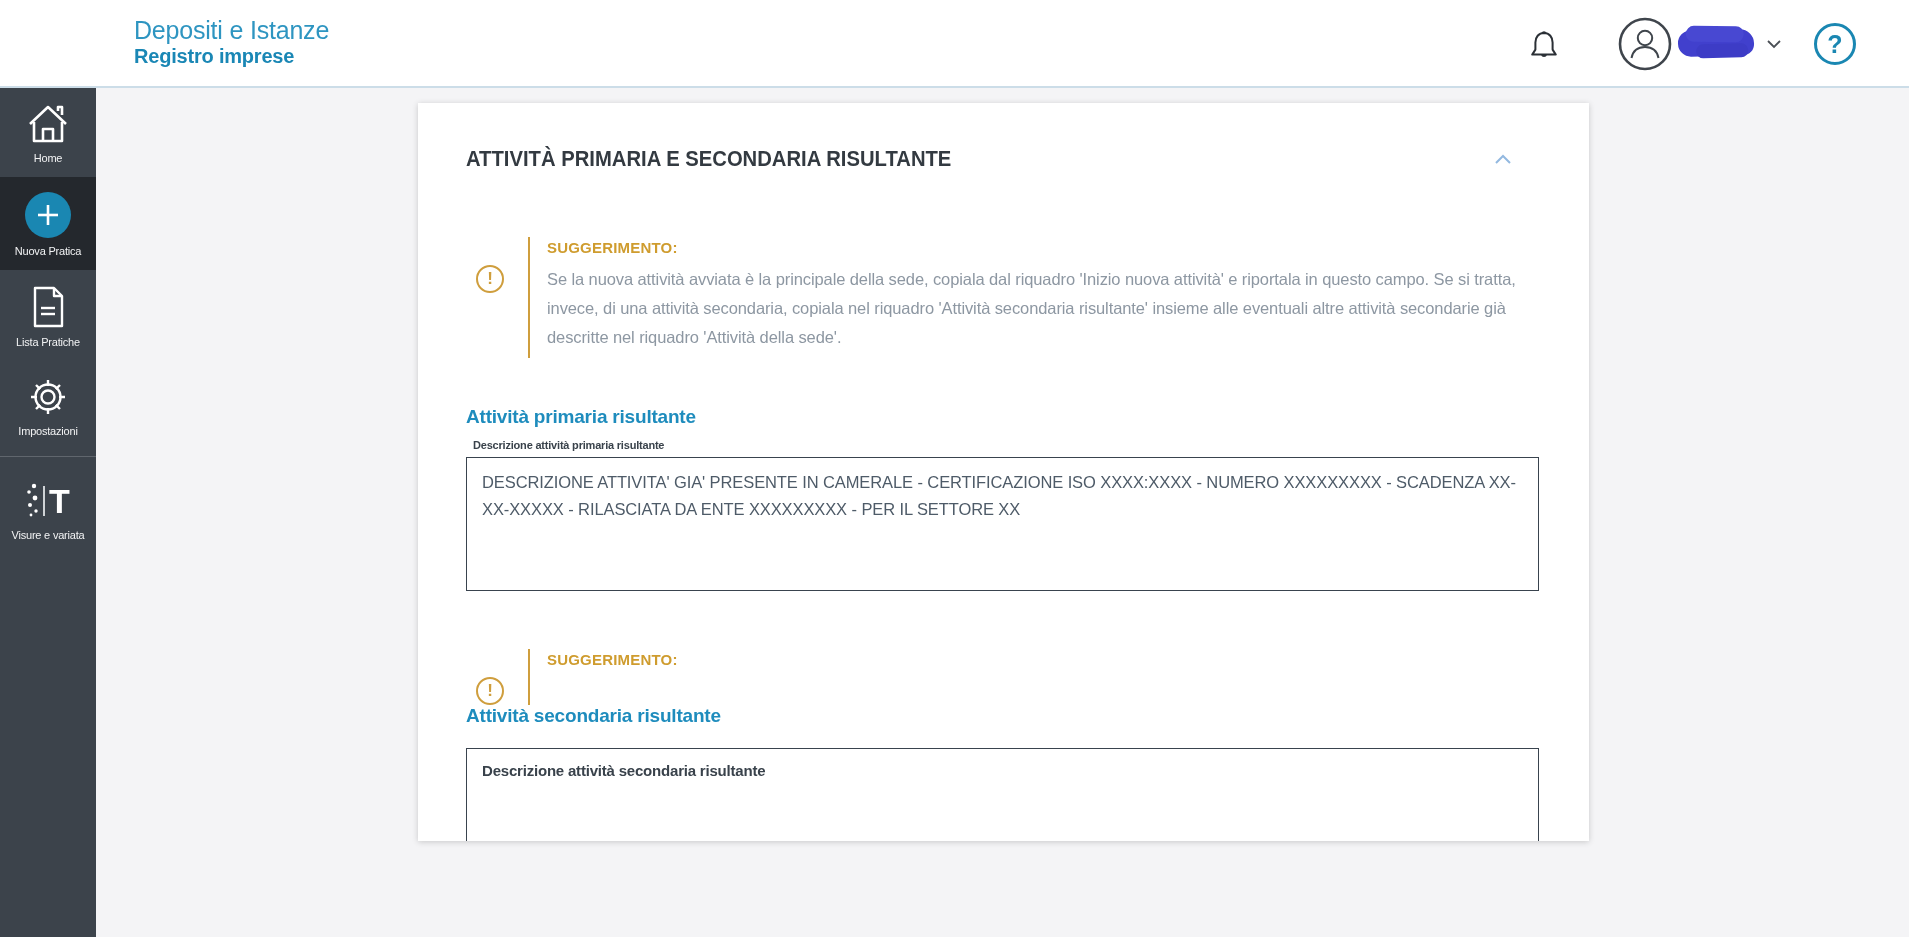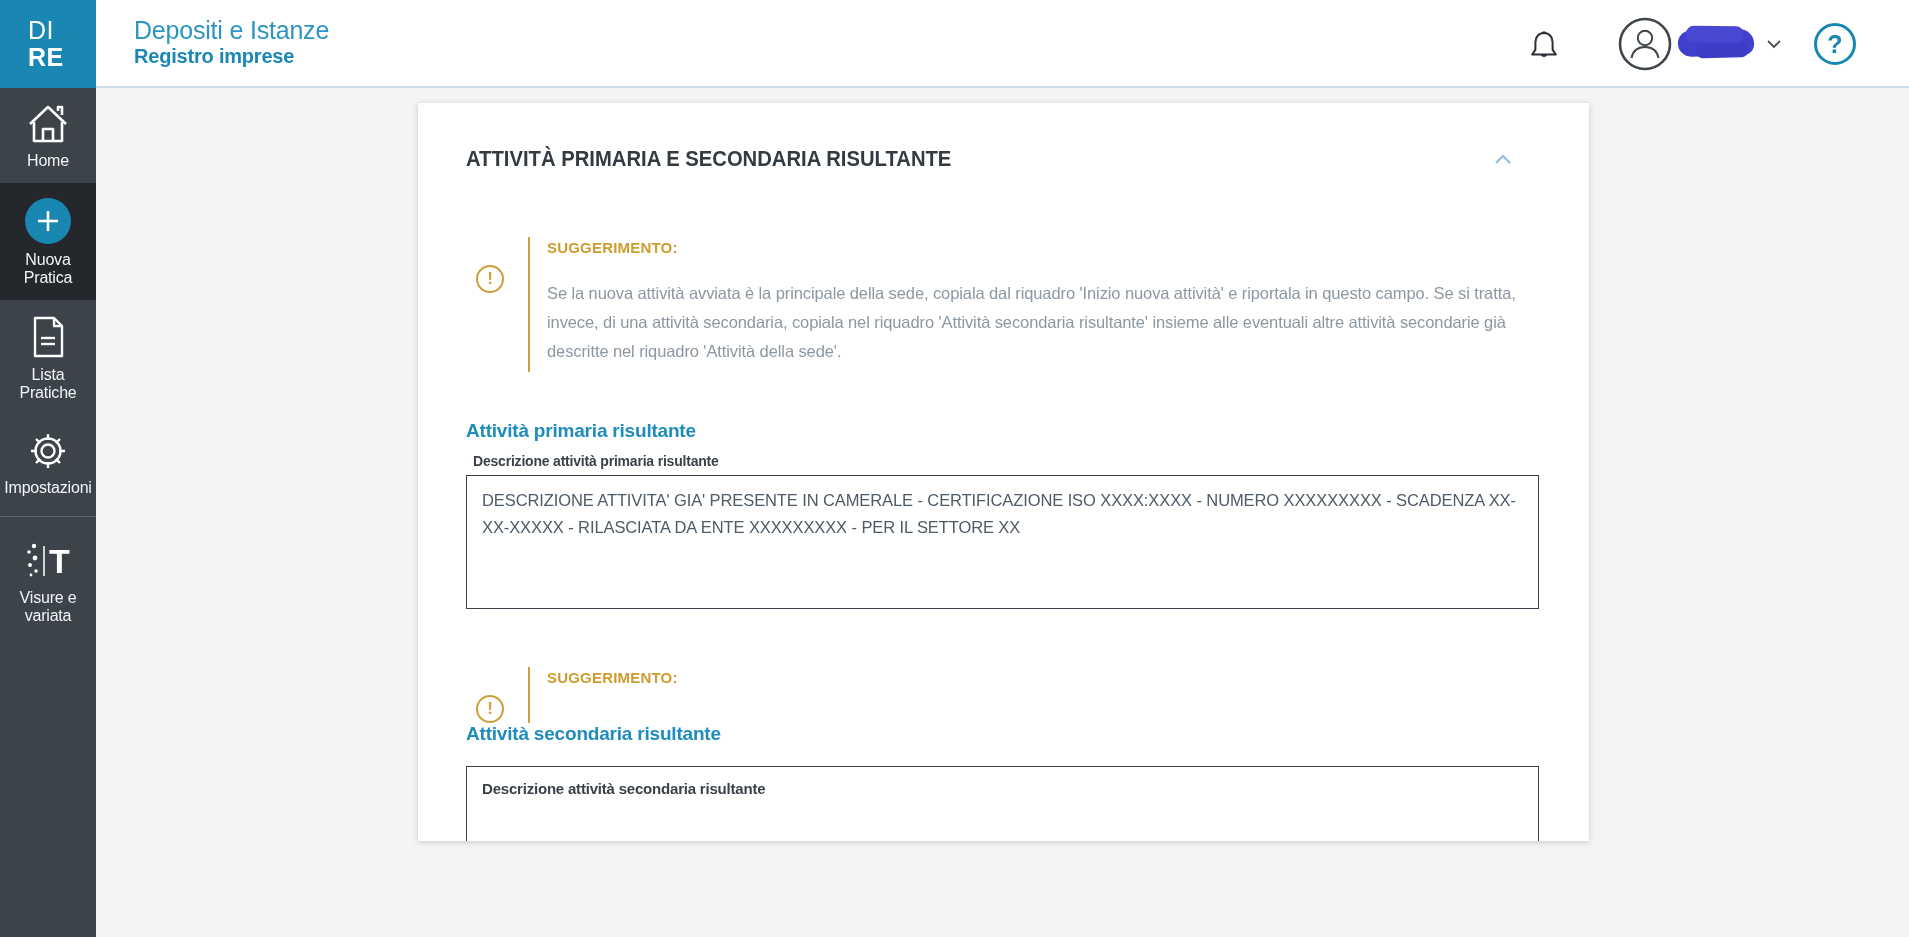--- a/index.html
+++ b/index.html
@@ -27,21 +27,21 @@
                background:#3d3cc6; border-radius:8px; }
   .chev-down { position:absolute; left:148px; top:22px; }
   .help-btn { position:absolute; left:1814px; top:23px; width:42px; height:42px; border-radius:50%;
               border:3px solid #1a87b2; color:#1a87b2; font-weight:700; font-size:25px;
               display:flex; align-items:center; justify-content:center; cursor:pointer; background:#fff; }
 
   
   .sidebar { position:absolute; left:0; top:88px; width:96px; height:849px;
              background:#3c434b; z-index:20; }
   .side-item { width:96px; text-align:center; padding:15px 2px 13px 2px; cursor:pointer; color:#f2f3f4; }
-  .side-item .lbl { display:block; font-size:16px; margin-top:7px; letter-spacing:-0.2px; }
+  .side-item .lbl { display:block; font-size:11px; margin-top:7px; letter-spacing:-0.2px; }
   .side-item.active { background:#24282d; }
   .plus-circle { width:46px; height:46px; border-radius:50%; background:#1a87b2; margin:0 auto;
                  display:flex; align-items:center; justify-content:center; }
   .side-divider { width:96px; height:1px; background:#60666d; margin:6px 0 8px 0; }
   .t-icon { display:inline-flex; align-items:flex-end; height:38px; }
   .t-icon .tee { font-size:34px; font-weight:700; color:#fff; line-height:34px; margin-left:4px; }
   .t-icon .bar { width:2px; height:30px; background:#cfd3d6; margin:0 0 2px 3px; }
 
   
   .content { position:absolute; left:96px; top:88px; width:1813px; height:849px;
@@ -56,47 +56,43 @@
   .collapse-btn { width:28px; height:28px; display:flex; align-items:center; justify-content:center;
                   cursor:pointer; margin-right:8px; }
 
   .sugg { display:flex; margin-top:64px; }
   .sugg.second { margin-top:58px; }
   .warn-icon { width:28px; height:28px; border-radius:50%; border:2px solid #cf9e3d;
                color:#cf9e3d; font-weight:700; font-size:17px; display:flex; align-items:center;
                justify-content:center; margin:28px 24px 0 10px; flex:0 0 auto; }
   .sugg-body { border-left:2px solid #cf9e3d; padding:2px 0 6px 17px; width:1010px; }
   .sugg-title { font-size:15px; font-weight:700; color:#cf9c2e; letter-spacing:0.2px; }
-  .sugg-text { font-size:16.5px; color:#8d97a2; line-height:29px; margin-top:23px; max-width:992px;
+  .sugg-text { font-size:16.5px; color:#8d97a2; line-height:29px; margin-top:9px; max-width:992px;
                letter-spacing:-0.1px; }
 
   .blue-heading { font-size:19px; font-weight:700; color:#1e8cbd; letter-spacing:-0.2px; }
   .h-primary { margin-top:48px; }
   .h-secondary { }
 
-  .field-label { font-size:14px; font-weight:700; color:#39424b; margin:11px 0 6px 7px;
+  .field-label { font-size:11px; font-weight:700; color:#39424b; margin:11px 0 6px 7px;
                  letter-spacing:-0.2px; }
   .ta { display:block; width:1073px; height:134px; border:1px solid #39434e; background:#fff;
         resize:none; outline:none; padding:11px 15px; font-family:"Liberation Sans", sans-serif;
         font-size:16.5px; color:#4e5b68; line-height:27px; letter-spacing:-0.1px; }
   .box2 { width:1073px; height:280px; border:1px solid #39434e; background:#fff; margin-top:21px;
           cursor:text; }
   .box2 .inner-label { font-size:15px; font-weight:700; color:#39424b; padding:13px 15px;
                        letter-spacing:-0.2px; }
 
   svg { display:block; }
 </style>
 </head>
 <body>
 
 <div class="header">
-  <div class="logo">
-    <div class="l1">DI</div>
-    <div class="l2">RE</div>
-  </div>
   <div class="brand">
     <div class="sub">Depositi e Istanze</div>
     <div class="main">Registro imprese</div>
   </div>
 
   <div class="bell-btn">
     <span>
       <svg width="36" height="36" viewBox="0 0 36 36" fill="none" stroke="#2b3036" stroke-width="2" stroke-linejoin="round">
         <path d="M18 5 c-5.4 0 -8.6 4.2 -8.6 9.4 v7.2 l-3.2 5 h23.6 l-3.2 -5 v-7.2 c0 -5.2 -3.2 -9.4 -8.6 -9.4 z"></path>
         <path d="M15 26.8 a3.1 3.1 0 0 0 6 0" fill="#2b3036" stroke="none"></path>

